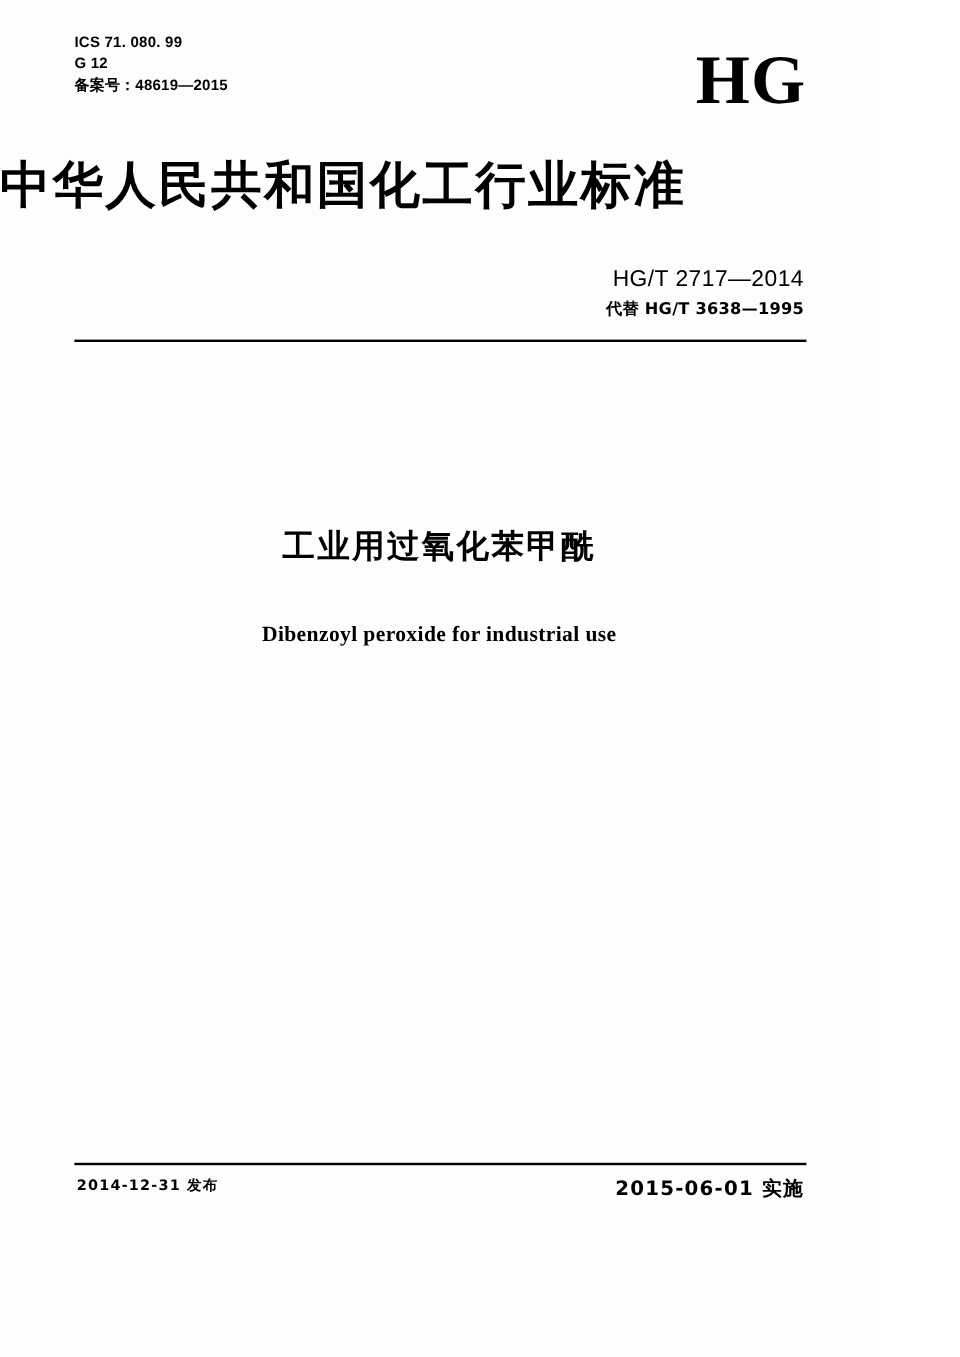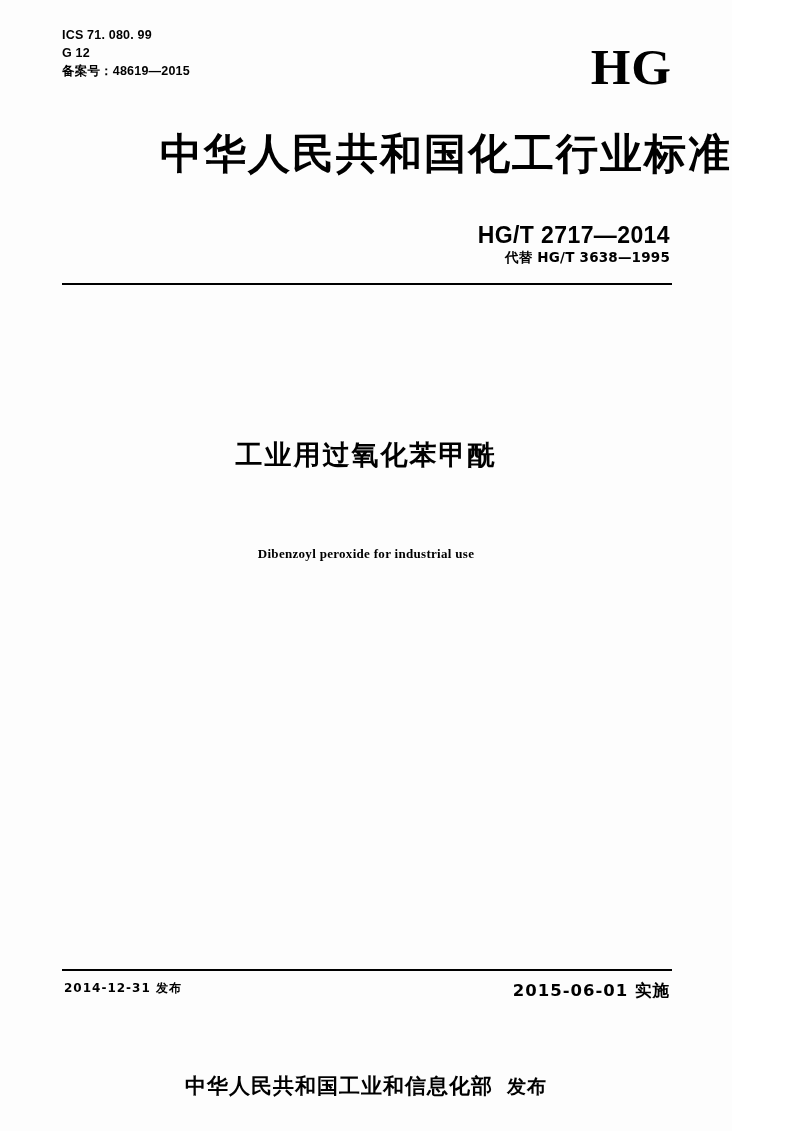--- a/index.html
+++ b/index.html
@@ -35,46 +35,46 @@
   }
   .header-left div {
     white-space: nowrap;
   }
   .hg-logo {
     position: absolute;
     right: 60px;
     top: 30px;
     font-family: "Liberation Serif", serif;
     font-weight: bold;
-    font-size: 51px;
+    font-size: 58px;
     line-height: 74px;
     letter-spacing: 1px;
   }
   
   .cn-standard-title {
     position: absolute;
     left: 0;
     right: 0;
     top: 126px;
-    text-align: right;
+    text-align: left;
     font-family: "DejaVu Sans", sans-serif;
     font-weight: bold;
     font-size: 42px;
     letter-spacing: 2px;
     white-space: nowrap;
   }
   
   .std-no {
     position: absolute;
     right: 62px;
     top: 222px;
     text-align: left;
     font-family: "Liberation Sans", sans-serif;
-    font-weight: bold;
-    font-size: 23px;
+    font-weight: normal;
+    font-size: 19px;
     letter-spacing: 0.4px;
   }
   .std-no-replace {
     position: absolute;
     right: 62px;
     top: 249px;
     text-align: right;
     font-family: "DejaVu Sans", sans-serif;
     font-weight: bold;
     font-size: 13.5px;
@@ -100,23 +100,22 @@
     letter-spacing: 2px;
   }
   .doc-title-en {
     position: absolute;
     left: 0;
     right: 0;
     top: 518px;
     text-align: center;
     font-family: "Liberation Serif", serif;
     font-weight: bold;
-    font-size: 13px;
+    font-size: 18px;
     letter-spacing: 0.3px;
-    margin-top: 28px;
   }
   
   .rule-bottom {
     position: absolute;
     left: 62px;
     right: 60px;
     top: 969px;
     border-top: 2px solid #000;
   }
   .issue-date {
@@ -175,17 +174,14 @@
   <div class="rule-top"></div>
 
   <div class="doc-title">工业用过氧化苯甲酰</div>
   <div class="doc-title-en">Dibenzoyl peroxide for industrial use</div>
 
   <div class="rule-bottom"></div>
 
   <div class="issue-date">2014-12-31 发布</div>
   <div class="effective-date">2015-06-01 实施</div>
 
-  <div class="issuer">
-    <span>中华人民共和国工业和信息化部</span><span class="issuer-verb">发布</span>
-  </div>
 
 </div>
 
 </body></html>

